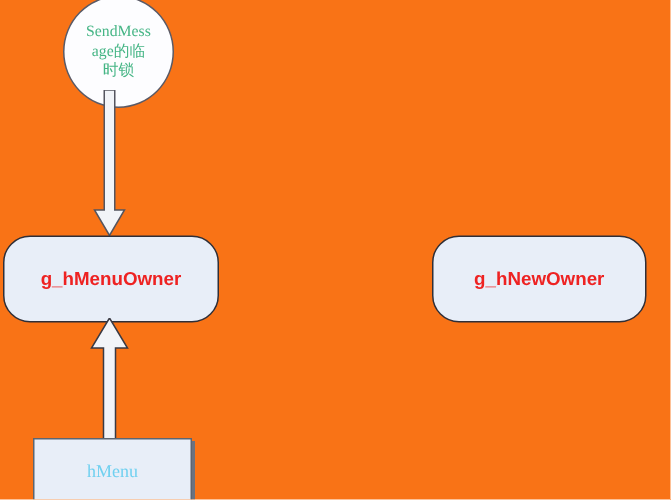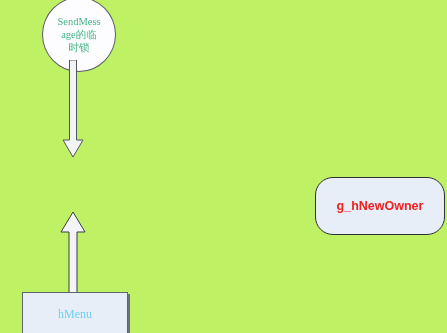--- a/index.html
+++ b/index.html
@@ -4,21 +4,21 @@
 <style>
   html, body {
     margin: 0;
     padding: 0;
     background: #ffffff;
   }
   #canvas {
     position: relative;
     width: 447px;
     height: 333px;
-    background: #bef264;
+    background: #f97316;
     overflow: hidden;
     font-family: "Liberation Sans", sans-serif;
   }
 
   
   .ellipse-node {
     position: absolute;
     left: 42px;
     top: -3px;
     width: 74px;
@@ -60,25 +60,24 @@
     color: #ee2222;
     white-space: nowrap;
   }
   #box-menu-owner {
     left: 2px;
     top: 157px;
     width: 144px;
     height: 58px;
   }
   #box-new-owner {
-    left: 315px;
+    left: 288px;
     top: 157px;
-    width: 130px;
+    width: 143px;
     height: 58px;
-    margin-top: 20px;
   }
 
   
   .rect-box {
     position: absolute;
     left: 22px;
     top: 292px;
     width: 106px;
     height: 45px;
     border: 1px solid #5d6570;
@@ -126,20 +125,23 @@
 age的临
 时锁</div>
   </div>
 
   <div class="block-arrow" id="arrow-lock-to-menuowner">
     <svg width="26" height="100" viewBox="0 0 26 100" xmlns="http://www.w3.org/2000/svg">
       <polygon points="9.5,0 16.5,0 16.5,80 23,80 13,97 3,80 9.5,80" fill="#f2f4f8" stroke="#55555f" stroke-width="1"></polygon>
     </svg>
   </div>
 
+  <div class="round-box" id="box-menu-owner">
+    <span class="round-box-label">g_hMenuOwner</span>
+  </div>
 
   <div class="round-box" id="box-new-owner">
     <span class="round-box-label">g_hNewOwner</span>
   </div>
 
   <div class="block-arrow" id="arrow-hmenu-to-menuowner">
     <svg width="26" height="84" viewBox="0 0 26 84" xmlns="http://www.w3.org/2000/svg">
       <polygon points="13,0 25,20 17,20 17,84 9,84 9,20 1,20" fill="#f2f4f8" stroke="#3a3a44" stroke-width="1"></polygon>
     </svg>
   </div>

